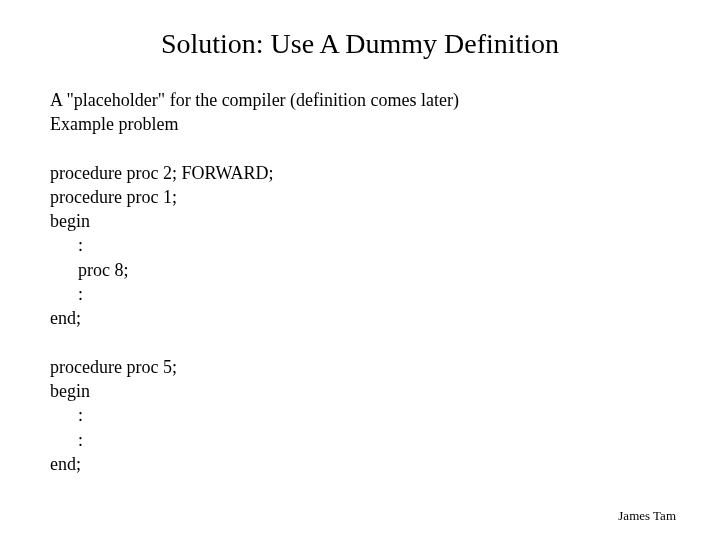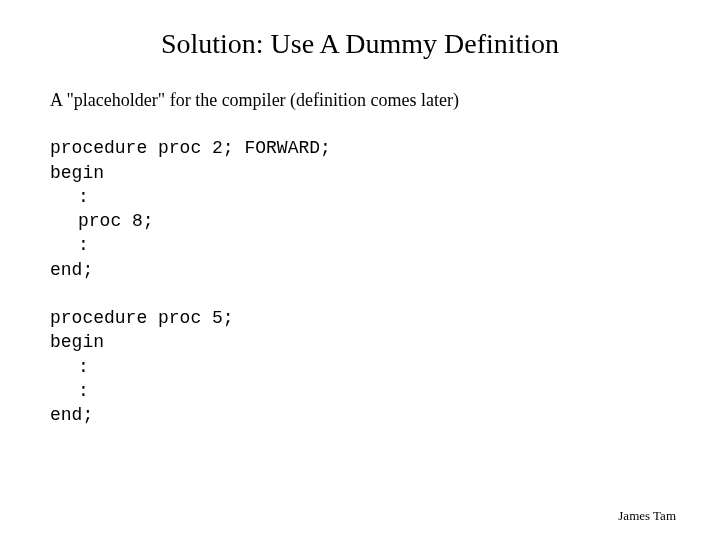--- a/index.html
+++ b/index.html
@@ -34,44 +34,45 @@
       line-height: 1.35;
       margin-bottom: 24px;
     }
     .code-block {
       font-size: 18px;
       line-height: 1.35;
       margin-bottom: 24px;
     }
     .code-line {
       white-space: pre;
-      font-family: Liberation Mono, monospace;
     }
     .indent {
       padding-left: 28px;
     }
     .footer {
       position: absolute;
       bottom: 16px;
       right: 44px;
       font-size: 13px;
     }
   </style>
 </head>
 <body>
 
 <div class="slide">
   <h1 class="title">Solution: Use A Dummy Definition</h1>
 
   <div class="intro">
     <div>A "placeholder" for the compiler (definition comes later)</div>
+    <div>Example problem</div>
   </div>
 
   <div class="code-block">
     <div class="code-line">procedure proc 2; FORWARD;</div>
+    <div class="code-line">procedure proc 1;</div>
     <div class="code-line">begin</div>
     <div class="code-line indent">:</div>
     <div class="code-line indent">proc 8;</div>
     <div class="code-line indent">:</div>
     <div class="code-line">end;</div>
   </div>
 
   <div class="code-block">
     <div class="code-line">procedure proc 5;</div>
     <div class="code-line">begin</div>

